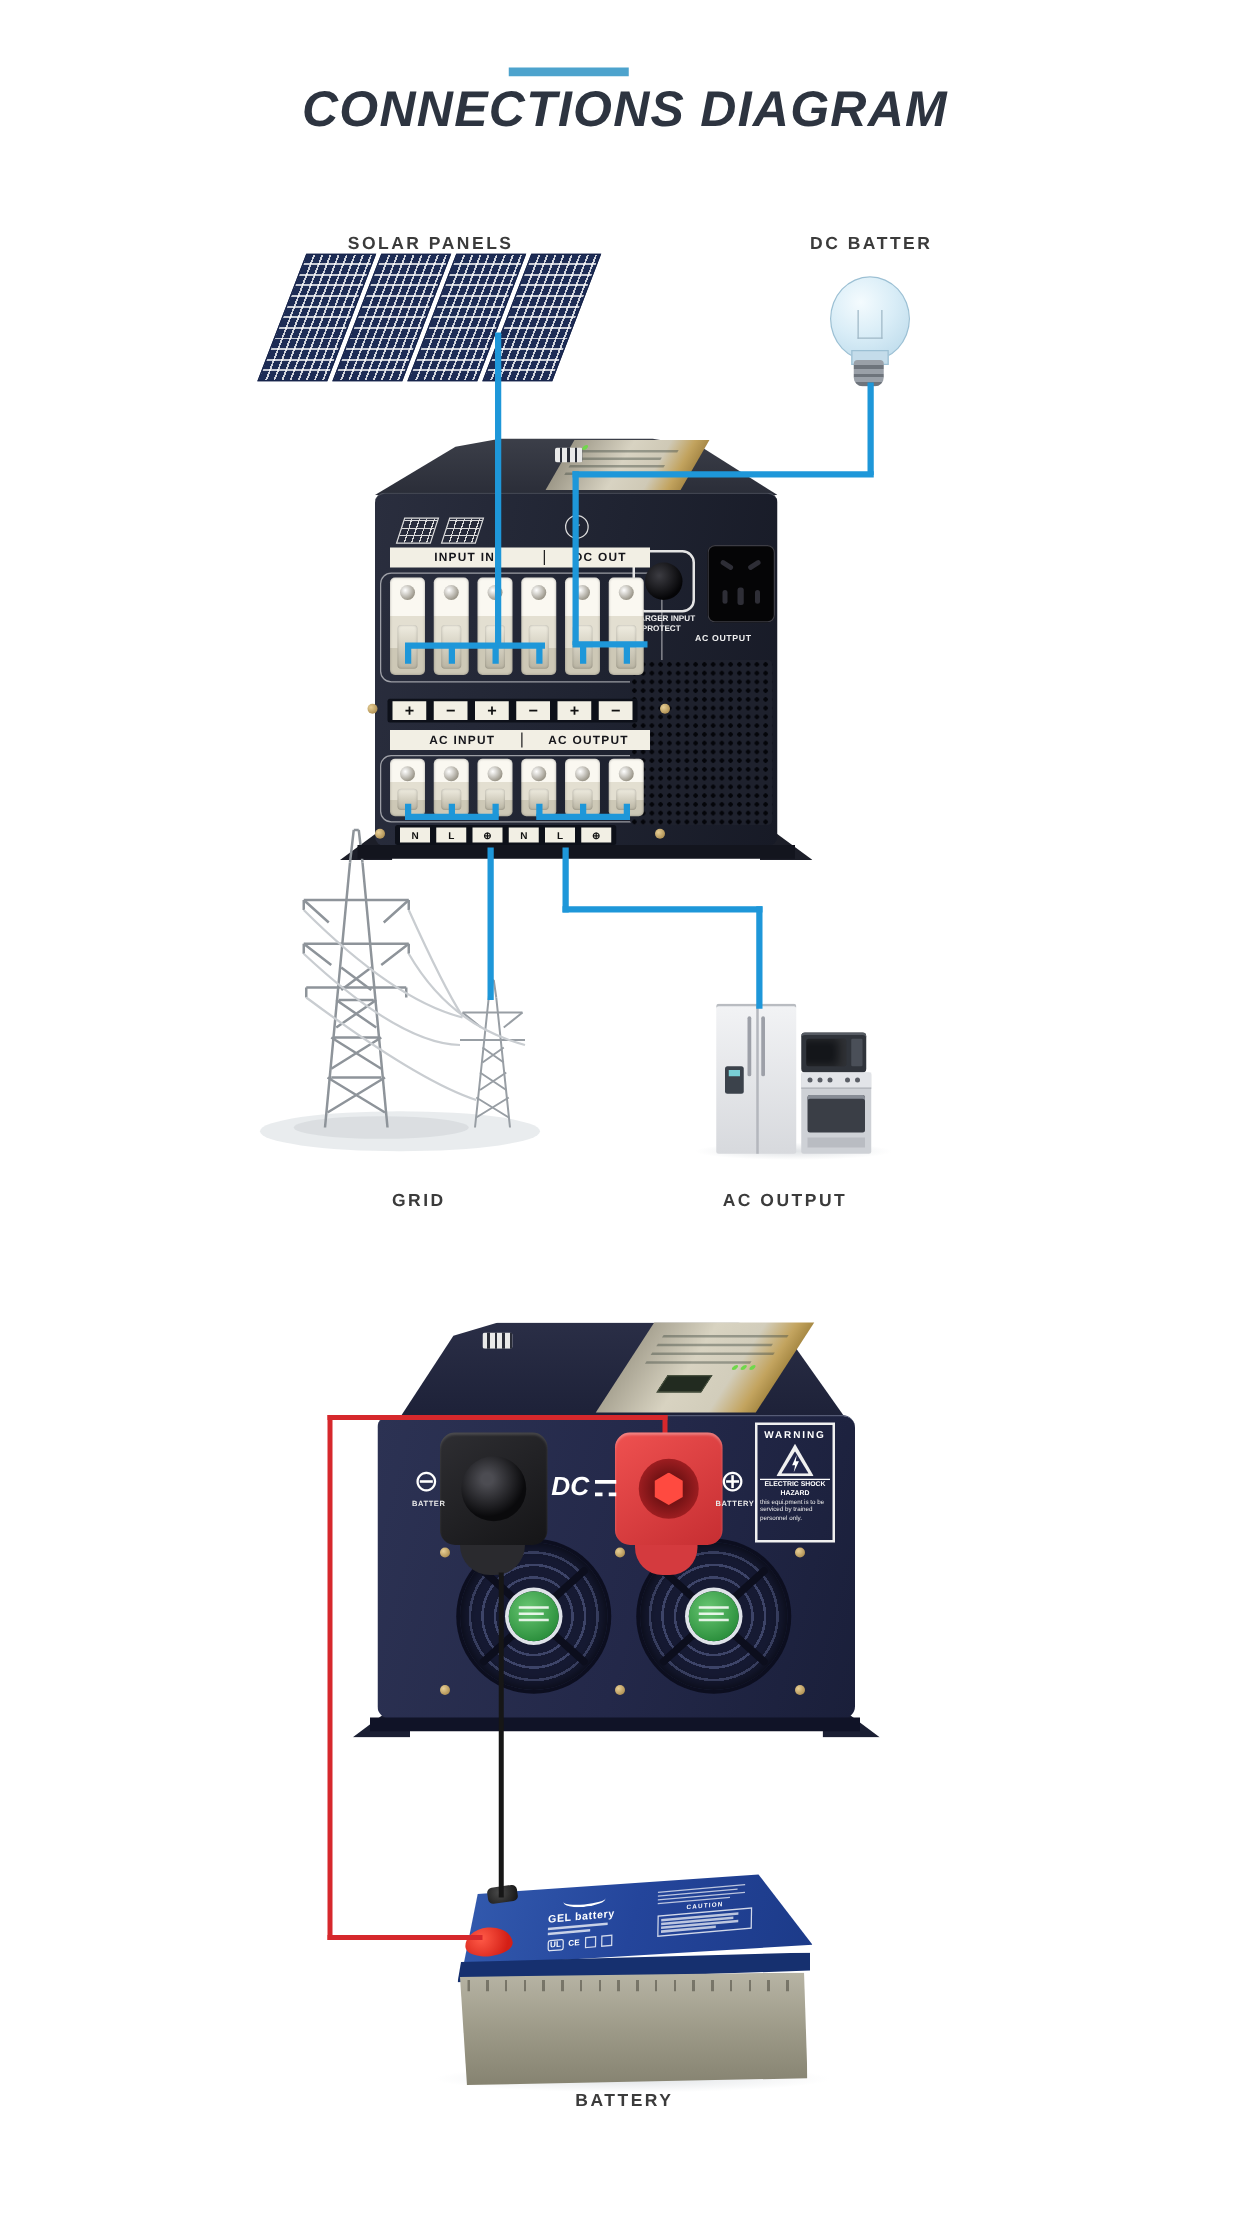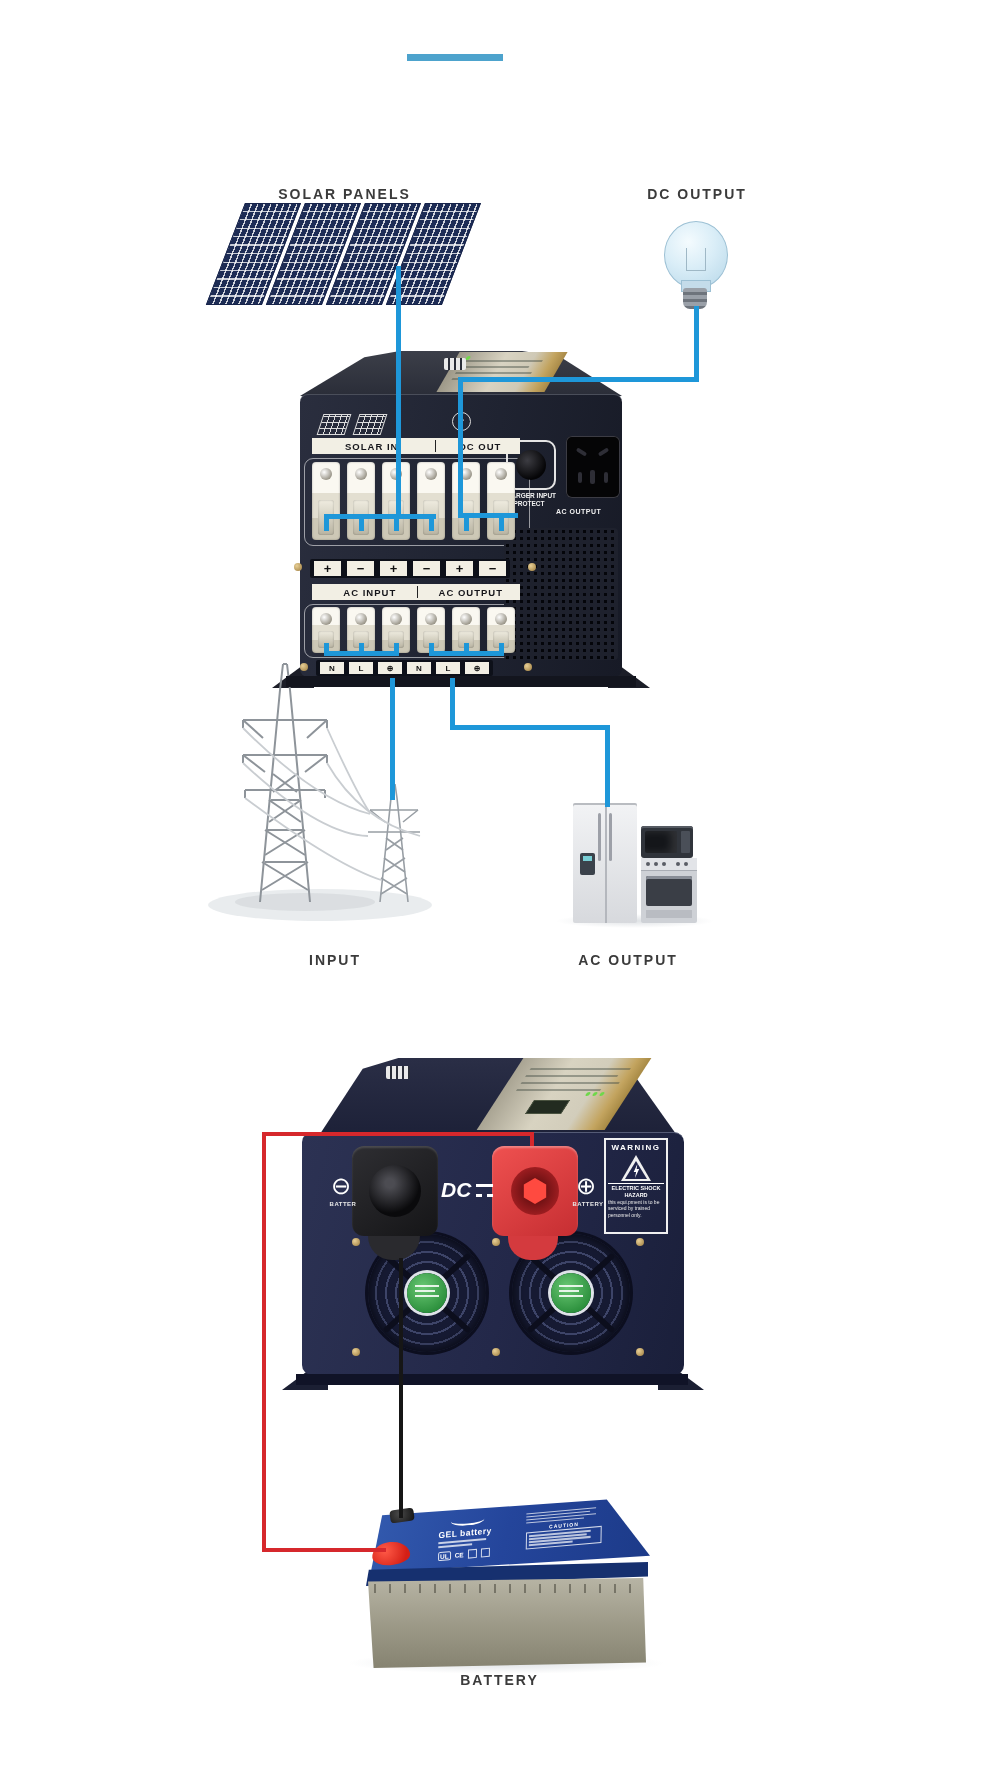--- a/index.html
+++ b/index.html
@@ -212,24 +212,25 @@
   .caution{font-size:5px;font-weight:bold;text-align:center;letter-spacing:1px;margin:2px 0 1px;}
   .caution-box{border:1px solid rgba(255,255,255,.8);padding:2px;}
   .wbar2{background:rgba(255,255,255,.7);height:1.5px;margin-top:1.5px;}
 </style>
 </head>
 <body>
 
 <div class="scene">
 
   <div class="abs accent-bar"></div>
+  <div class="abs title">CONNECTIONS DIAGRAM</div>
 
   <div class="abs sec-label" style="left:232px;top:186px;width:225px;">SOLAR PANELS</div>
-  <div class="abs sec-label" style="left:618px;top:186px;width:158px;">DC OUTPUT</div>
-  <div class="abs sec-label" style="left:250px;top:952px;width:170px;">INPUT</div>
+  <div class="abs sec-label" style="left:618px;top:186px;width:158px;">DC BATTER</div>
+  <div class="abs sec-label" style="left:250px;top:952px;width:170px;">GRID</div>
   <div class="abs sec-label" style="left:540px;top:952px;width:176px;">AC OUTPUT</div>
   <div class="abs sec-label" style="left:412px;top:1672px;width:175px;">BATTERY</div>
 
   <div class="abs panelwrap">
     <div class="spanel" style="left:40px;"></div>
     <div class="spanel" style="left:100px;"></div>
     <div class="spanel" style="left:160px;"></div>
     <div class="spanel" style="left:220px;"></div>
   </div>
 
@@ -278,21 +279,21 @@
   </div>
   <div class="abs brand-logo" style="left:444px;top:358px;width:22px;height:12px;"></div>
   <div class="abs inv1-body"></div>
   <div class="abs inv1-flange"></div>
 
   <div class="abs" style="left:320px;top:414px;width:26px;height:19px;z-index:4;border:1px solid #dcdcdc;transform:skewX(-18deg);background-image:repeating-linear-gradient(90deg,transparent 0 5px,#dcdcdc 5px 6px),repeating-linear-gradient(0deg,transparent 0 5px,#dcdcdc 5px 6px);"></div>
   <div class="abs" style="left:356px;top:414px;width:26px;height:19px;z-index:4;border:1px solid #dcdcdc;transform:skewX(-18deg);background-image:repeating-linear-gradient(90deg,transparent 0 5px,#dcdcdc 5px 6px),repeating-linear-gradient(0deg,transparent 0 5px,#dcdcdc 5px 6px);"></div>
   <div class="abs" style="left:452px;top:412px;width:17px;height:17px;z-index:4;border:1.5px solid #dcdcdc;border-radius:50%;color:#dcdcdc;font-size:10px;text-align:center;line-height:16px;">~</div>
 
   <div class="abs io-strip" style="left:312px;top:438px;width:208px;">
-    <span style="flex:1.5;">SOLAR IN</span>
+    <span style="flex:1.5;">INPUT IN</span>
     <span class="io-div"></span>
     <span style="flex:1;">DC OUT</span>
   </div>
   <div class="abs group-outline" style="left:304px;top:458px;width:224px;height:86px;"></div>
   <div class="abs term-row" style="left:312px;top:462px;">
     <div class="term tall"></div>
     <div class="term tall"></div>
     <div class="term tall"></div>
     <div class="term tall"></div>
     <div class="term tall"></div>

